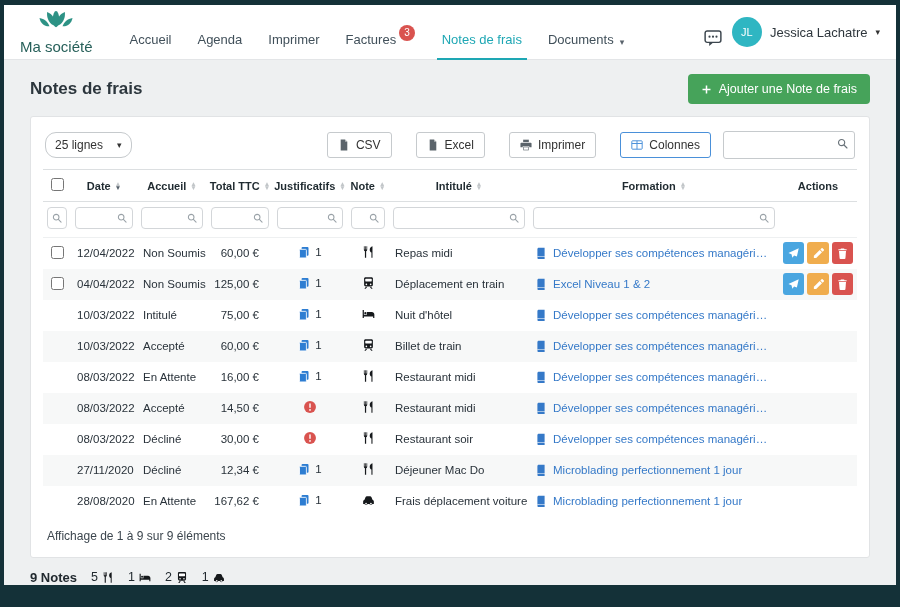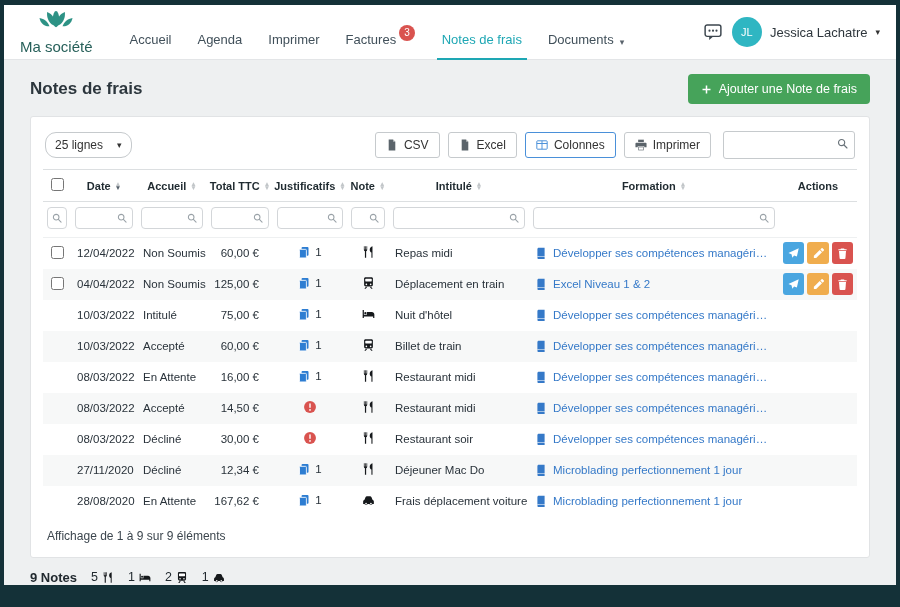--- a/index.html
+++ b/index.html
@@ -15,38 +15,38 @@
   .navbar{background:#fff;flex:0 0 54px;display:flex;align-items:center;padding:0 16px;border-bottom:1px solid #e3e5e7;position:relative;z-index:2}
   .brand{display:flex;flex-direction:column;align-items:center;margin-right:24px;cursor:pointer}
   .brand svg{width:42px;height:22px}
   .brand-name{font-size:15px;color:#27605a;margin-top:3px}
   .nav-items{display:flex;height:54px}
   .nav-item{display:flex;align-items:flex-end;gap:4px;padding:12px 13px;font-size:13px;color:#41505a;cursor:pointer;position:relative;white-space:nowrap}
   .nav-item.active{color:var(--accent)}
   .nav-item.active::after{content:"";position:absolute;left:8px;right:8px;bottom:-1px;height:2px;background:var(--accent)}
   .badge{background:var(--red);color:#fff;font-size:10px;line-height:1;padding:3px 5px;border-radius:9px;position:relative;top:-6px;left:-1px}
   .nav-caret{font-size:9px;color:#5a646c;margin-left:2px}
-  .nav-right{margin-left:auto;display:flex;align-items:center;gap:10px}
+  .nav-right{margin-left:auto;display:flex;align-items:flex-end;gap:10px}
   .chat-btn{display:flex;cursor:pointer;color:#3c464e}
   .chat-btn svg{width:18px;height:18px}
   .user{display:flex;align-items:center;gap:8px;cursor:pointer}
   .avatar{width:30px;height:30px;border-radius:50%;background:var(--avatar);color:#fff;font-size:11px;display:flex;align-items:center;justify-content:center}
   .user-name{font-size:13px;color:#2e363c}
   .caret{font-size:9px;color:#333}
   
   .page-head{display:flex;align-items:center;justify-content:space-between;padding:14px 26px 12px}
   .page-title{font-size:17px;font-weight:600;color:#2c363d}
   .btn-add{display:flex;align-items:center;gap:7px;background:var(--green);border:none;color:#fff;font-size:12.5px;padding:8px 13px;border-radius:4px;cursor:pointer;font-family:inherit}
   .btn-add svg{width:11px;height:11px}
   
   .card{margin:0 26px;background:#fff;border:1px solid #e1e3e5;border-radius:3px;padding:12px 12px 8px}
   .toolbar{display:flex;align-items:center;justify-content:space-between;padding:2px 2px 10px}
   .select{display:flex;align-items:center;gap:14px;border:1px solid #c6cacd;border-radius:11px;padding:5px 9px;font-size:12px;color:#333;cursor:pointer;background:#fff}
   .toolbar-right{display:flex;align-items:center;gap:12px}
-  .btn-group{display:flex;gap:8px}
+  .btn-group{display:flex;gap:24px}
   .tb-btn{display:flex;align-items:center;gap:6px;background:#fff;border:1px solid #c6cacd;border-radius:3px;padding:5px 10px;font-size:12px;color:#333;cursor:pointer;font-family:inherit}
   .tb-btn svg{width:12px;height:12px;color:#5b646b}
   .tb-active{border-color:#4a90d9}
   .tb-active svg{color:#4a90d9}
   .search-box{position:relative}
   .search-box input{width:132px;border:1px solid #c6cacd;border-radius:3px;padding:6px 24px 6px 8px;font-size:12px;font-family:inherit;outline:none}
   .search-box .search-ic{position:absolute;right:7px;top:7px;color:#6a737a;display:flex}
   .search-ic svg{width:11px;height:11px}
   
   table{width:100%;border-collapse:collapse;table-layout:fixed}
@@ -188,39 +188,39 @@
               </button>
               <button class="tb-btn">
                 <span style="display:flex">
                   <svg viewBox="0 0 16 16" fill="currentColor">
                     <path d="M3.6.6h5.8l3 3.1v11.7H3.6z"></path>
                     <path d="M9.4.6v3.1h3z" fill="#fff" opacity=".55"></path>
                   </svg>
                 </span>
                 <span>Excel</span>
               </button>
+              <button class="tb-btn">
+                <span style="display:flex">
+                  <svg viewBox="0 0 16 16" fill="currentColor">
+                    <path d="M4.2.9h7.6v3.2H4.2z"></path>
+                    <path d="M1.6 4.9h12.8c.55 0 1 .45 1 1v5.2h-3v-1.6H3.6v1.6h-3V5.9c0-.55.45-1 1-1z"></path>
+                    <path d="M4.4 10.3h7.2v4.8H4.4z"></path>
+                    <path d="M5.2 11.1h5.6v3.2H5.2z" fill="#fff"></path>
+                  </svg>
+                </span>
+                <span>Imprimer</span>
+              </button>
               <button class="tb-btn tb-active">
                 <span style="display:flex">
                   <svg viewBox="0 0 16 16" fill="none" stroke="currentColor" stroke-width="1.3">
                     <rect x="1.1" y="2.4" width="13.8" height="11.2" rx="1"></rect>
                     <path d="M8 2.4v11.2M1.1 6h13.8"></path>
                   </svg>
                 </span>
                 <span>Colonnes</span>
-              </button>
-              <button class="tb-btn">
-                <span style="display:flex">
-                  <svg viewBox="0 0 16 16" fill="currentColor">
-                    <path d="M4.2.9h7.6v3.2H4.2z"></path>
-                    <path d="M1.6 4.9h12.8c.55 0 1 .45 1 1v5.2h-3v-1.6H3.6v1.6h-3V5.9c0-.55.45-1 1-1z"></path>
-                    <path d="M4.4 10.3h7.2v4.8H4.4z"></path>
-                    <path d="M5.2 11.1h5.6v3.2H5.2z" fill="#fff"></path>
-                  </svg>
-                </span>
-                <span>Imprimer</span>
               </button>
             </div>
           <div class="search-box">
             <input style="">
             <span class="search-ic">
               <svg viewBox="0 0 16 16" fill="none" stroke="currentColor" stroke-width="1.7" stroke-linecap="round">
                   <circle cx="6.7" cy="6.7" r="4.5"></circle>
                   <path d="M10.2 10.2l4.3 4.3"></path>
                 </svg>
             </span>

